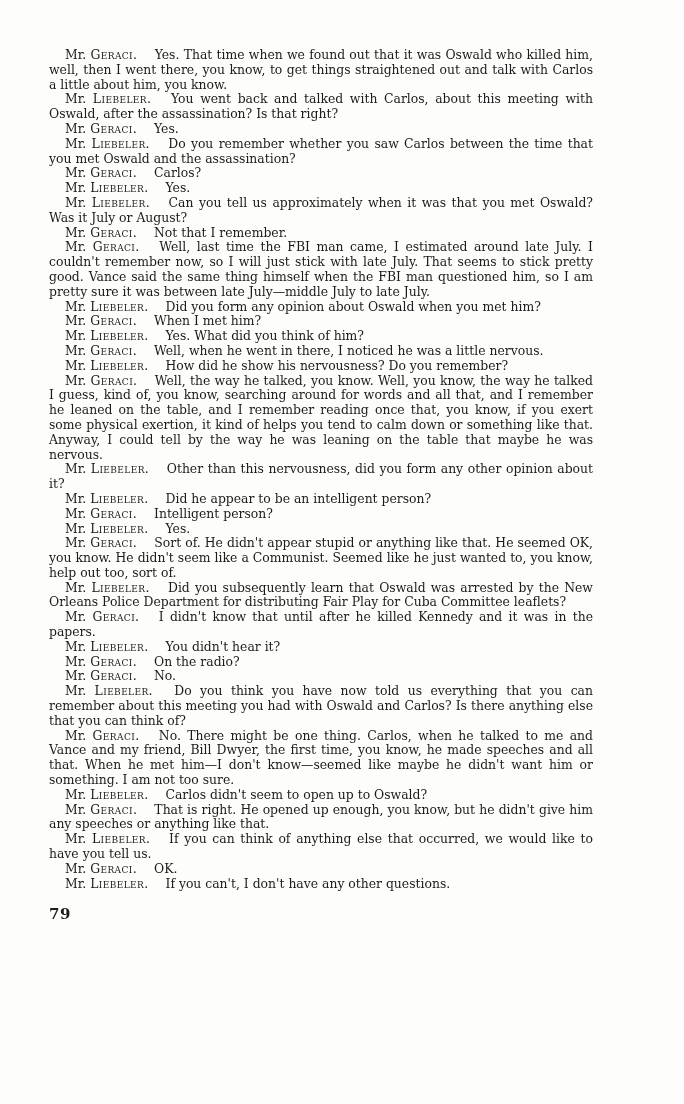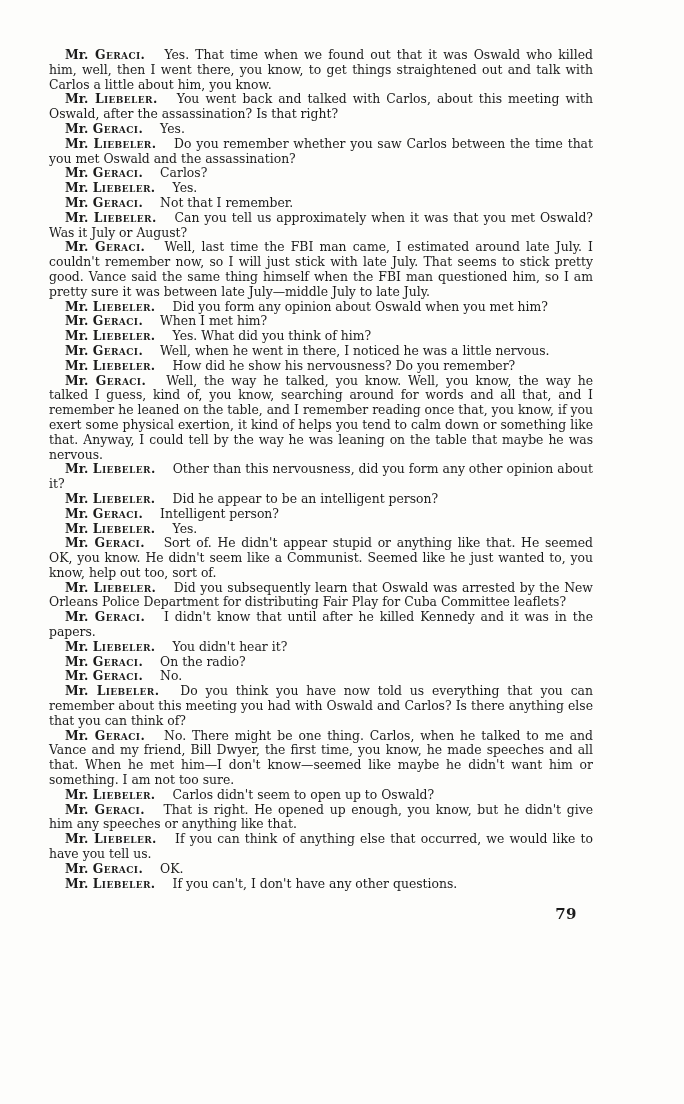--- a/index.html
+++ b/index.html
@@ -24,33 +24,32 @@
   .transcript {
     width: 544px;
     text-align: justify;
   }
   .para {
     margin: 0;
     text-indent: 16px;
   }
   .speaker {
     white-space: nowrap;
-    font-weight: bold;
   }
   .speaker-name {
     font-variant: small-caps;
     letter-spacing: 0.4px;
   }
   .utterance {
     margin-left: 13px;
   }
   .folio {
     width: 544px;
     margin-top: 16px;
-    text-align: right;
+    text-align: left;
     padding-right: 16px;
     box-sizing: border-box;
     font-size: 15px;
     font-weight: 700;
     letter-spacing: 0.5px;
   }
 </style>
 </head>
 <body>
 
@@ -61,23 +60,23 @@
   <p class="para"><span class="speaker"><span class="speaker-prefix">Mr.</span> <span class="speaker-name">Liebeler.</span></span><span class="utterance"> You went back and talked with Carlos, about this meeting with Oswald, after the assassination? Is that right?</span></p>
 
   <p class="para"><span class="speaker"><span class="speaker-prefix">Mr.</span> <span class="speaker-name">Geraci.</span></span><span class="utterance"> Yes.</span></p>
 
   <p class="para"><span class="speaker"><span class="speaker-prefix">Mr.</span> <span class="speaker-name">Liebeler.</span></span><span class="utterance"> Do you remember whether you saw Carlos between the time that you met Oswald and the assassination?</span></p>
 
   <p class="para"><span class="speaker"><span class="speaker-prefix">Mr.</span> <span class="speaker-name">Geraci.</span></span><span class="utterance"> Carlos?</span></p>
 
   <p class="para"><span class="speaker"><span class="speaker-prefix">Mr.</span> <span class="speaker-name">Liebeler.</span></span><span class="utterance"> Yes.</span></p>
 
+  <p class="para"><span class="speaker"><span class="speaker-prefix">Mr.</span> <span class="speaker-name">Liebeler.</span></span><span class="utterance"> Can you tell us approximately when it was that you met Oswald? Was it July or August?</span></p>
+
   <p class="para"><span class="speaker"><span class="speaker-prefix">Mr.</span> <span class="speaker-name">Geraci.</span></span><span class="utterance"> Not that I remember.</span></p>
-
-  <p class="para"><span class="speaker"><span class="speaker-prefix">Mr.</span> <span class="speaker-name">Liebeler.</span></span><span class="utterance"> Can you tell us approximately when it was that you met Oswald? Was it July or August?</span></p>
 
   <p class="para"><span class="speaker"><span class="speaker-prefix">Mr.</span> <span class="speaker-name">Geraci.</span></span><span class="utterance"> Well, last time the FBI man came, I estimated around late July. I couldn't remember now, so I will just stick with late July. That seems to stick pretty good. Vance said the same thing himself when the FBI man questioned him, so I am pretty sure it was between late July—middle July to late July.</span></p>
 
   <p class="para"><span class="speaker"><span class="speaker-prefix">Mr.</span> <span class="speaker-name">Liebeler.</span></span><span class="utterance"> Did you form any opinion about Oswald when you met him?</span></p>
 
   <p class="para"><span class="speaker"><span class="speaker-prefix">Mr.</span> <span class="speaker-name">Geraci.</span></span><span class="utterance"> When I met him?</span></p>
 
   <p class="para"><span class="speaker"><span class="speaker-prefix">Mr.</span> <span class="speaker-name">Liebeler.</span></span><span class="utterance"> Yes. What did you think of him?</span></p>
 
   <p class="para"><span class="speaker"><span class="speaker-prefix">Mr.</span> <span class="speaker-name">Geraci.</span></span><span class="utterance"> Well, when he went in there, I noticed he was a little nervous.</span></p>

